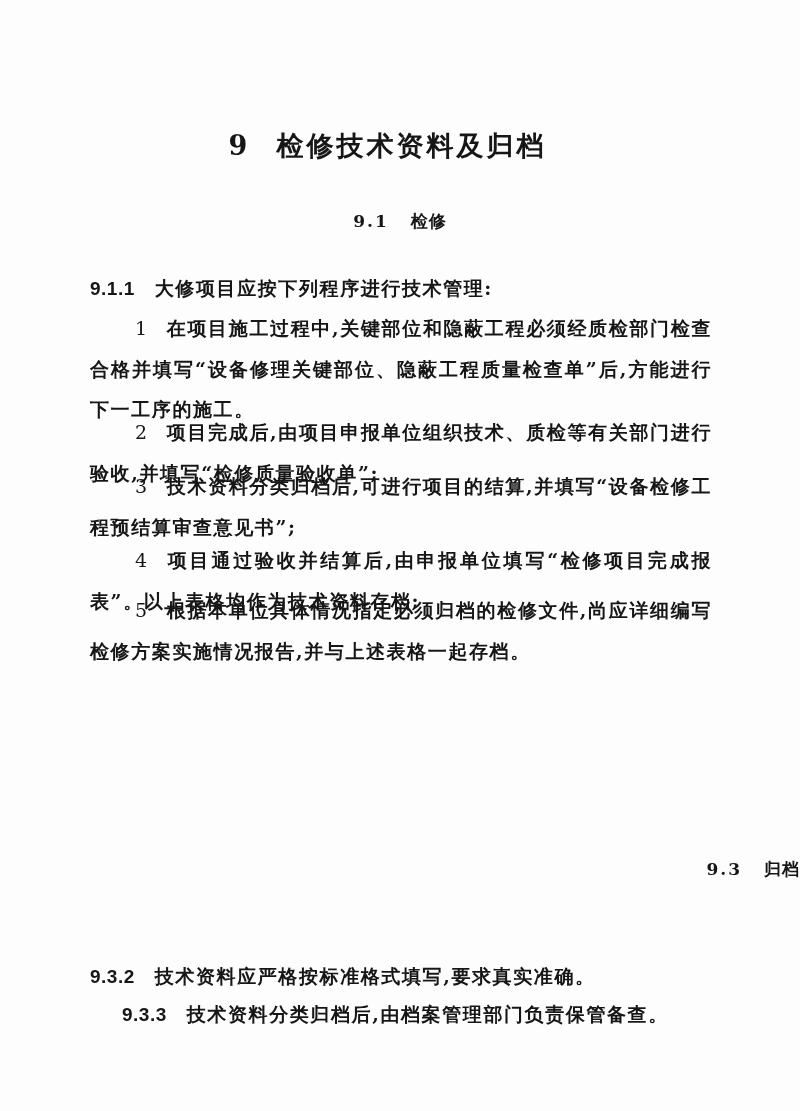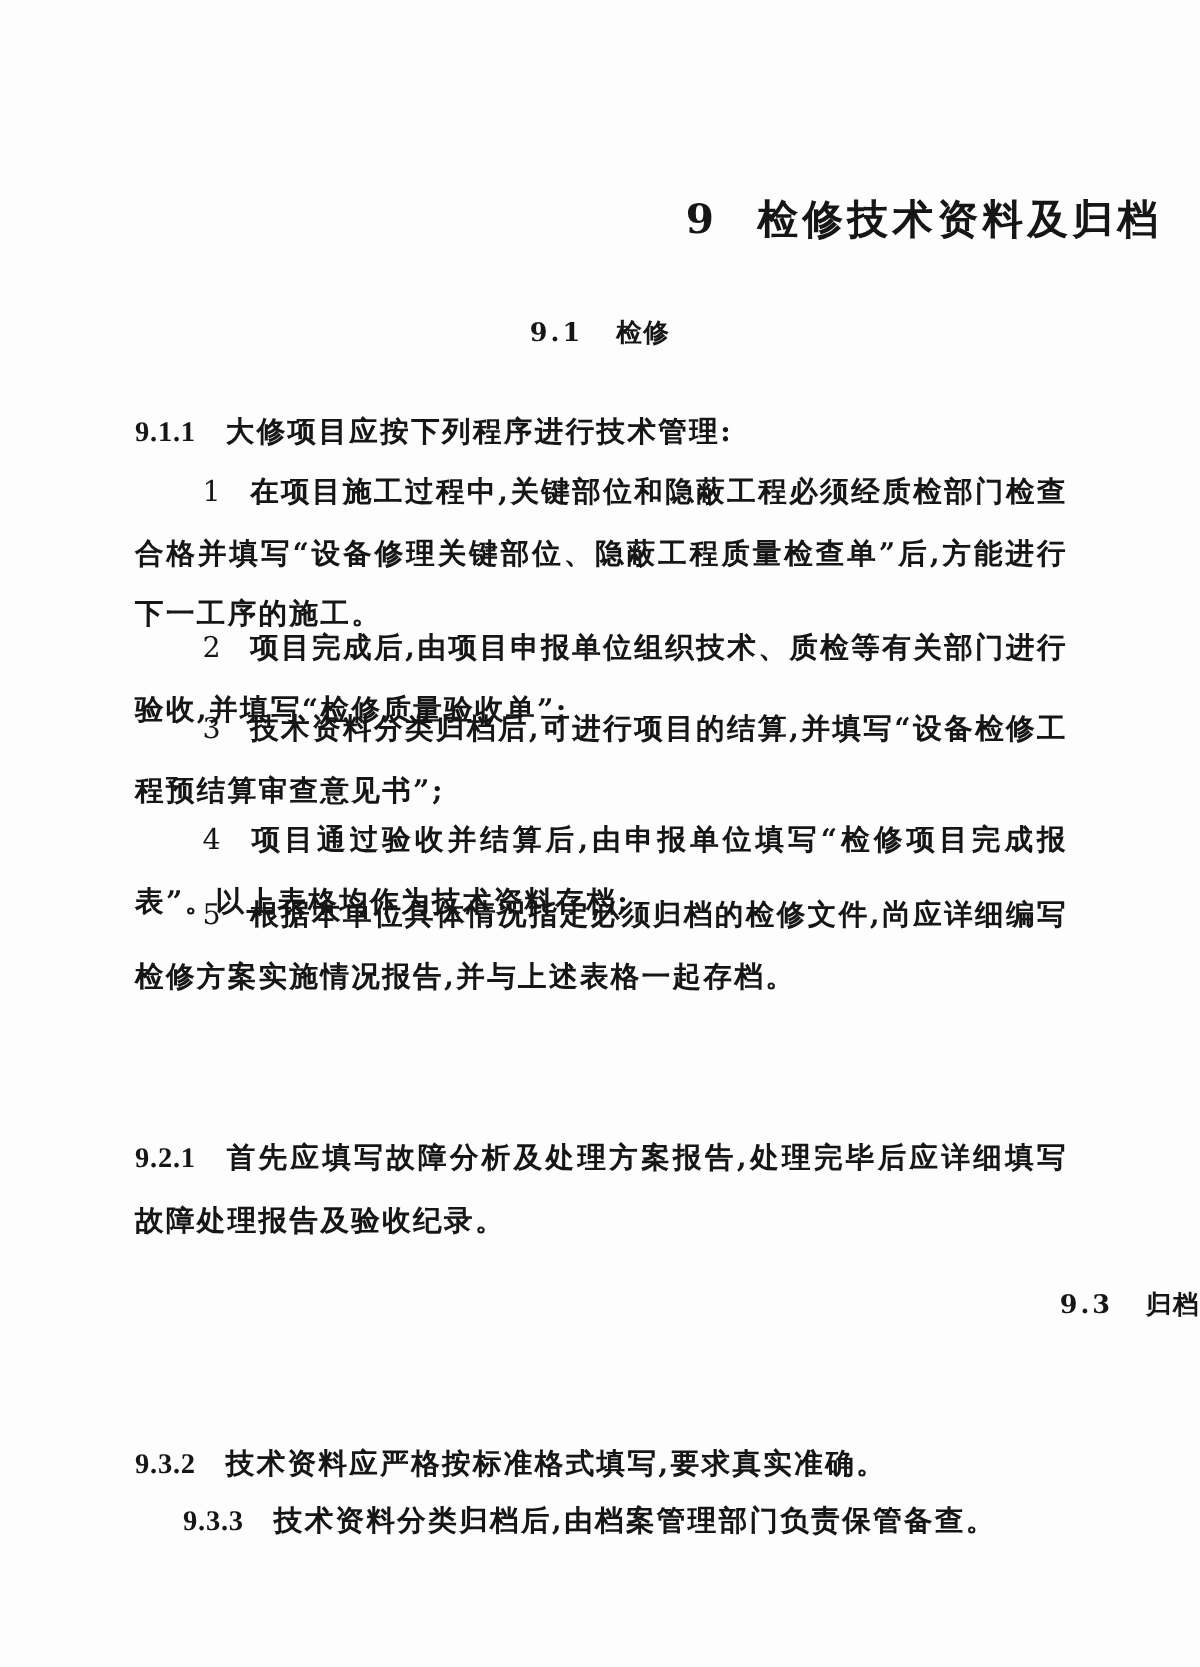--- a/index.html
+++ b/index.html
@@ -7,37 +7,37 @@
     width: 800px; height: 1111px;
     background: #fdfdfd;
     color: #161616;
     font-family: "DejaVu Serif", "Liberation Serif", serif;
     position: relative;
     overflow: hidden;
   }
   .page { position: absolute; left: 0; top: 0; width: 800px; height: 1111px; }
   .chapter-title {
     position: absolute; top: 128px; left: 0; width: 775px;
-    text-align: right; font-size: 27px; font-weight: bold;
+    text-align: center; font-size: 27px; font-weight: bold;
     font-family: "DejaVu Sans", sans-serif; letter-spacing: 3px;
   }
   .chapter-title .num { margin-right: 26px; font-family: "DejaVu Serif", serif; }
   .section-title {
     position: absolute; left: 0; width: 800px; text-align: center;
     font-size: 17px; font-weight: bold; font-family: "DejaVu Sans", sans-serif;
     letter-spacing: 1px;
   }
   .section-title .num { margin-right: 22px; font-family: "DejaVu Serif", serif; letter-spacing: 2px; }
   .para {
     position: absolute; left: 90px; width: 622px;
     font-size: 19px; line-height: 40.5px; letter-spacing: 1.6px;
     text-align: justify; font-weight: bold;
   }
   .para .clause-num {
-    font-family: Liberation Serif, serif; font-weight: bold; margin-right: 20px; letter-spacing: 0.5px;
+    font-family: Liberation Sans, sans-serif; font-weight: bold; margin-right: 20px; letter-spacing: 0.5px;
   }
   .para.item { text-indent: 45px; }
   .para .item-num { font-family: "DejaVu Serif", serif; font-weight: normal; margin-right: 18px; }
 </style>
 </head>
 <body>
 
 <div class="page">
 
   <div class="chapter-title">
@@ -66,23 +66,20 @@
 
   <div class="para item" style="top:540px;">
     <span class="item-num">4</span><span>项目通过验收并结算后,由申报单位填写“检修项目完成报表”。以上表格均作为技术资料存档;</span>
   </div>
 
   <div class="para item" style="top:590px;">
     <span class="item-num">5</span><span>根据本单位具体情况指定必须归档的检修文件,尚应详细编写检修方案实施情况报告,并与上述表格一起存档。</span>
   </div>
 
 
-  <div class="para" style="top:752px;">
-    <span class="clause-num">9.2.1</span><span>首先应填写故障分析及处理方案报告,处理完毕后应详细填写故障处理报告及验收纪录。</span>
-  </div>
 
   <div class="section-title" style="top:858px;text-align:right;">
     <span class="num">9.3</span><span>归档</span>
   </div>
 
 
   <div class="para" style="top:956px;">
     <span class="clause-num">9.3.2</span><span>技术资料应严格按标准格式填写,要求真实准确。</span>
   </div>
 

